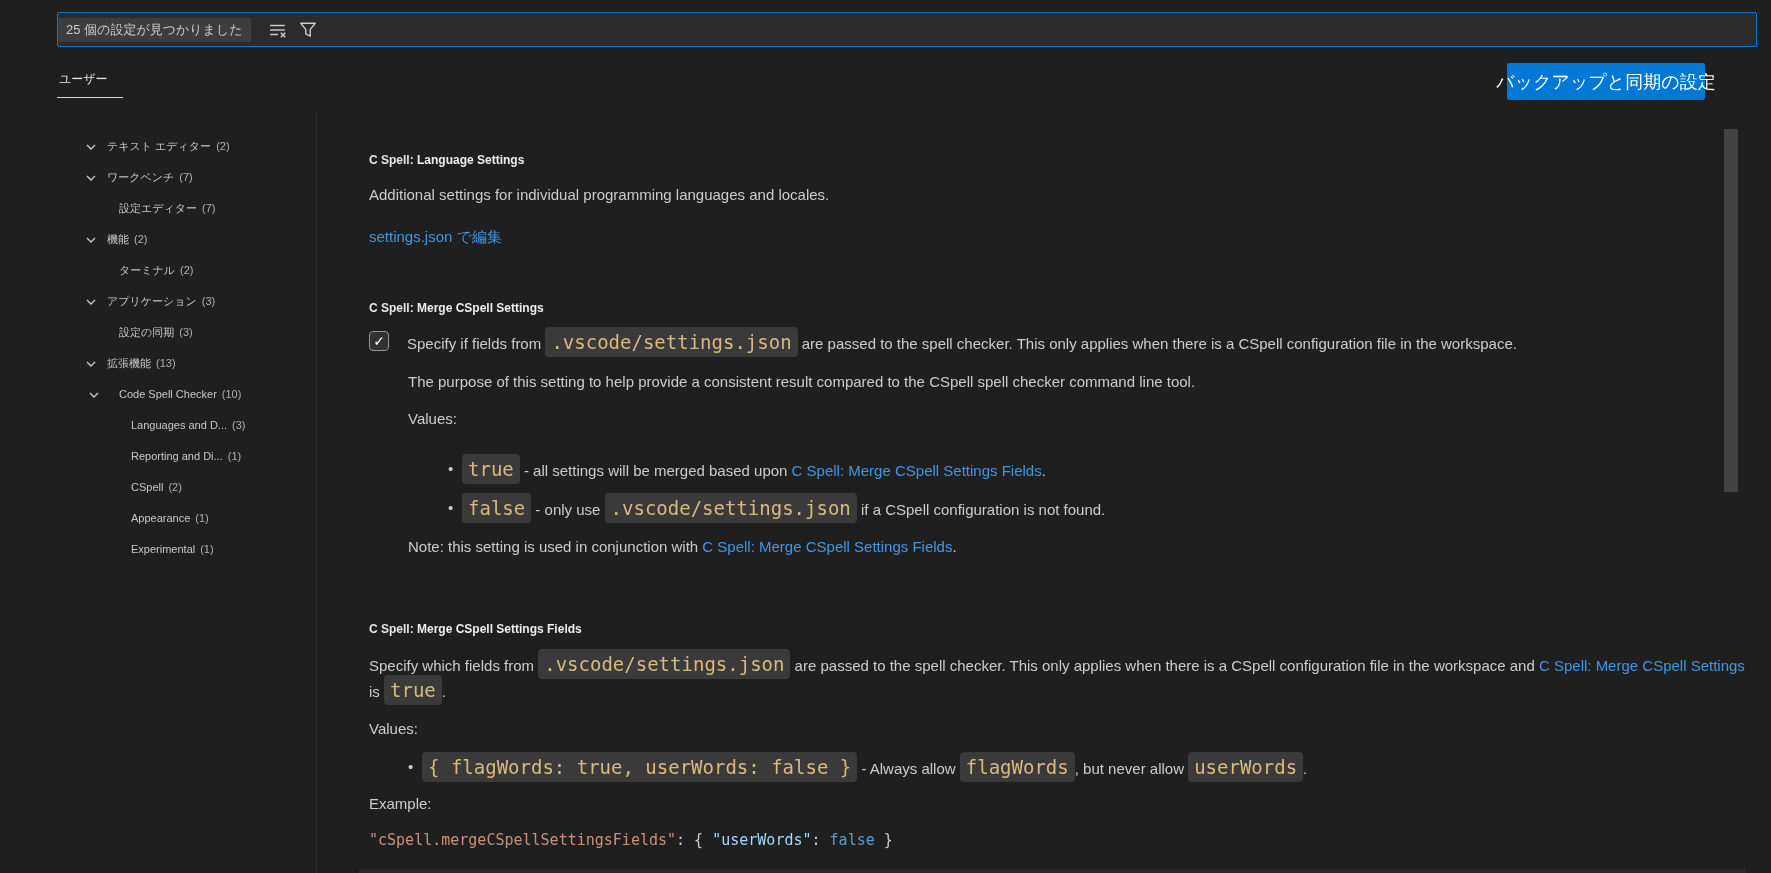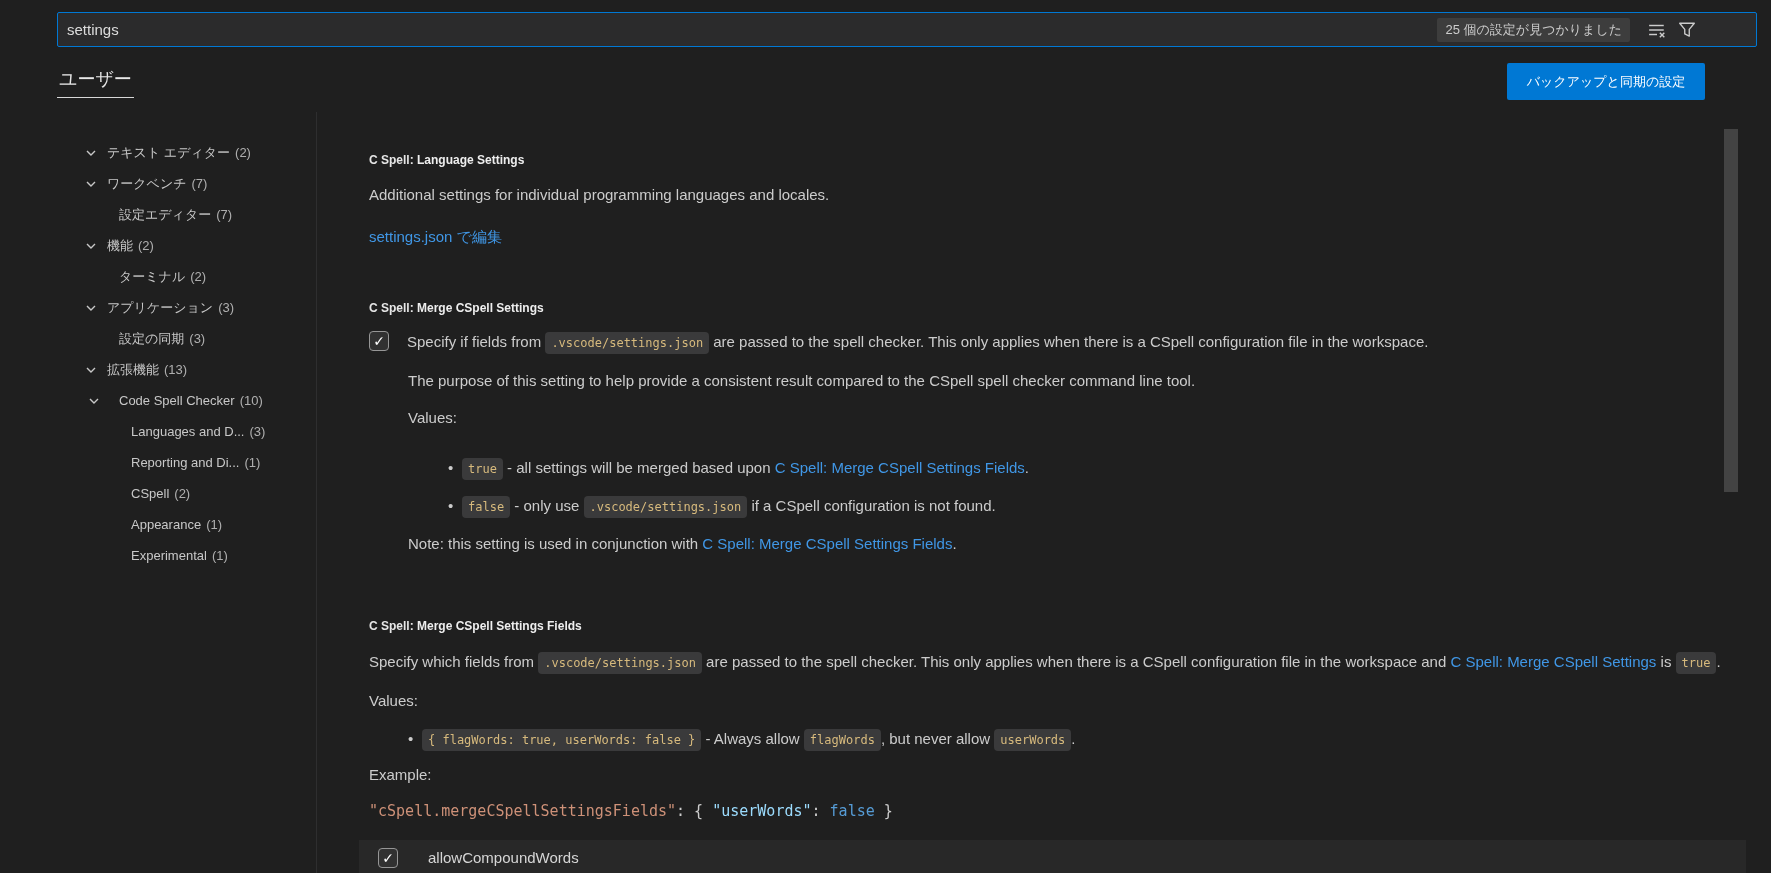--- a/index.html
+++ b/index.html
@@ -39,34 +39,34 @@
     background:#3d3d3d;color:#cccccc;font-size:13px;
     padding:3px 8px;border-radius:2px;white-space:nowrap;
     margin-right:8px;
   }
   .icon-btn{width:22px;height:22px;display:flex;align-items:center;justify-content:center;margin-left:8px;border-radius:3px;}
   .search-bar .end-pad{width:44px;}
 
   
   .tab-user{
     position:absolute;left:57px;top:64px;height:34px;
-    font-size:18px;color:#e7e7e7;line-height:30px;
+    font-size:12px;color:#e7e7e7;line-height:30px;
     border-bottom:1.5px solid #d7d7d7;
     padding:0 2px;min-width:66px;
   }
   .sync-btn{
     position:absolute;left:1507px;top:63px;width:198px;height:37px;
     background:var(--accent);color:#ffffff;border:none;border-radius:2px;
-    font-size:13px;font-family:inherit;cursor:pointer;
+    font-size:18px;font-family:inherit;cursor:pointer;
     display:flex;align-items:center;justify-content:center;white-space:nowrap;
   }
 
   
   .toc-separator{position:absolute;left:316px;top:112px;bottom:0;width:1px;background:#2e2e2f;}
-  #toc{position:absolute;left:57px;top:137px;width:255px;font-size:13px;color:#c8c8c8;}
+  #toc{position:absolute;left:57px;top:131px;width:255px;font-size:11px;color:#c8c8c8;}
   .toc-row{height:31px;line-height:31px;display:flex;align-items:center;white-space:nowrap;cursor:pointer;}
   .toc-row .chev{width:12px;height:12px;display:inline-flex;flex:none;}
   .toc-row .chev svg{width:12px;height:12px;stroke:#c8c8c8;fill:none;stroke-width:1.4;}
   .toc-row .label{overflow:hidden;text-overflow:ellipsis;}
   .toc-row .count{opacity:.85;margin-left:5px;}
   .toc-row.l0 .chev{margin-left:28px;}
   .toc-row.l0 .label{margin-left:10px;}
   .toc-row.l1{padding-left:62px;}
   .toc-row.l1c .chev{margin-left:31px;}
   .toc-row.l1c .label{margin-left:19px;}
@@ -111,34 +111,33 @@
     margin-top:19px;margin-left:-10px;
     padding:7px 0 60px 19px;
     background:rgba(255,255,255,.045);
     display:flex;align-items:center;
   }
   .last-row .lbl{margin-left:30px;color:#d6d6d6;line-height:22px;}
 
   
   .seg-code{
     font-family:"DejaVu Sans Mono","Liberation Mono",monospace;
-    font-size:12px;background:var(--chip-bg);color:var(--chip-fg);
+    font-size:19px;background:var(--chip-bg);color:var(--chip-fg);
     padding:4px 6px;border-radius:4px;white-space:nowrap;
   }
   .seg-link{color:var(--link);cursor:pointer;}
   .seg-mono{font-family:"DejaVu Sans Mono","Liberation Mono",monospace;}
 
   
   .scrollbar-thumb{position:absolute;left:1724px;top:129px;width:14px;height:363px;background:#434343;}
 </style>
 </head>
 <body>
 
 <div class="search-bar">
-  <input type="text" value="settings" style="">
   <span class="result-badge">25 個の設定が見つかりました</span>
   <span class="icon-btn">
     <svg width="18" height="18" viewBox="0 0 16 16">
       <g stroke="#cccccc" stroke-width="1.3" fill="none">
         <line x1="1" y1="4" x2="14" y2="4"></line>
         <line x1="1" y1="8" x2="14" y2="8"></line>
         <line x1="1" y1="12" x2="8" y2="12"></line>
         <line x1="10.5" y1="10.5" x2="14.5" y2="14.5"></line>
         <line x1="14.5" y1="10.5" x2="10.5" y2="14.5"></line>
       </g>

